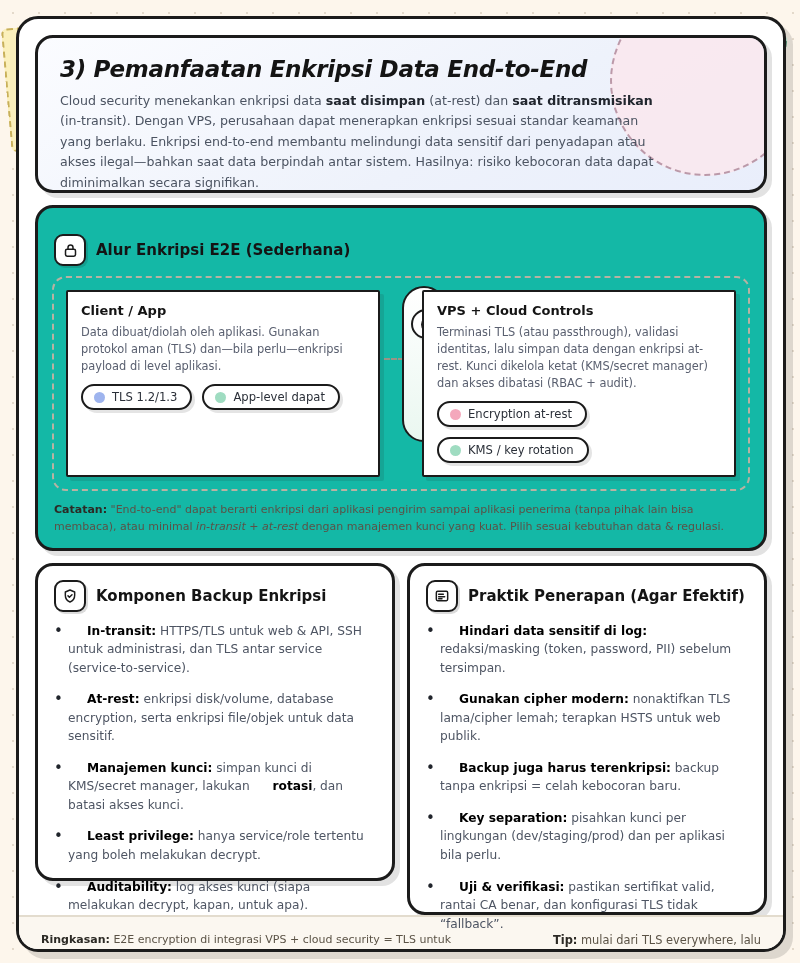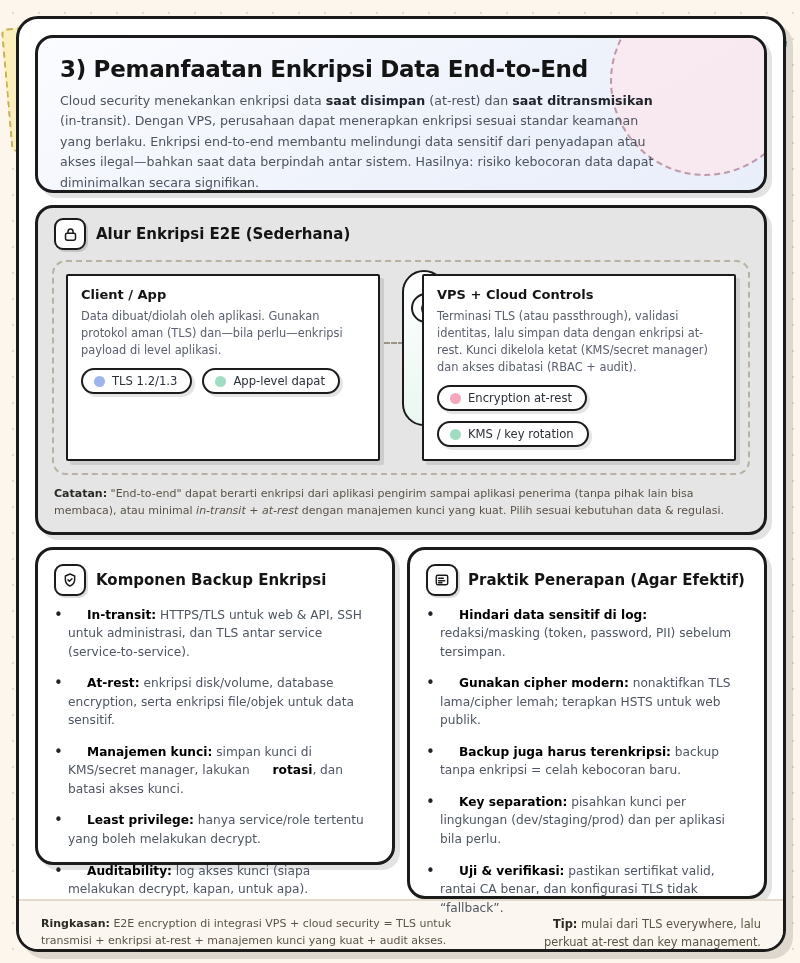--- a/index.html
+++ b/index.html
@@ -76,37 +76,37 @@
     right: -36px; top: -52px;
     width: 186px; height: 186px;
     border-radius: 50%;
     background: #fbe8ee;
     border: 2px dashed #b38a9a;
     opacity: .85;
   }
   .header-text-wrap { position: relative; z-index: 2; }
   .header-title {
     font-size: 23px; font-weight: bold; color: #141414;
-    letter-spacing: -.3px; margin: 0 0 9px 0;
+    letter-spacing: -.3px; margin: 0 0 9px 0; font-style: italic;
   }
   .header-body {
     font-size: 12.6px; line-height: 1.62; color: #4c5462;
     max-width: 600px;
   }
   .header-body b { color: #21262e; }
 
   
   .flow-card {
     position: relative;
     margin-top: 12px;
     border: 3px solid #1b1b1b;
     border-radius: 18px;
-    background: #e5e5e5;
+    background: #14b8a6;
     box-shadow: 5px 5px 0 rgba(30,30,30,.13);
-    padding: 8px 14px 12px 14px;
+    padding: 24px 14px 12px 14px;
     flex: 0 0 auto;
     box-sizing: border-box;
   }
   .sec-head { display: flex; align-items: center; gap: 10px; margin: 2px 0 10px 2px; }
   .sec-icon {
     width: 28px; height: 28px; flex: 0 0 28px;
     border: 2.5px solid #1b1b1b;
     border-radius: 9px;
     background: #ffffff;
     box-shadow: 2px 2px 0 rgba(30,30,30,.16);

